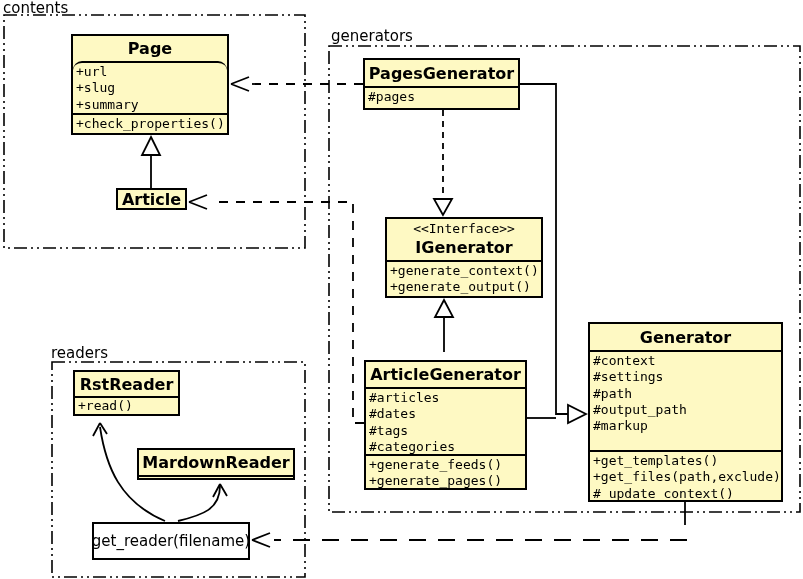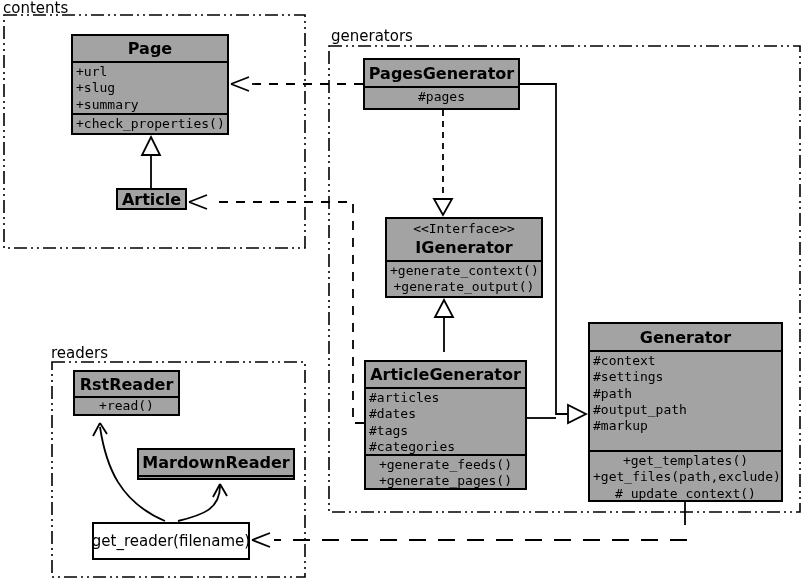--- a/index.html
+++ b/index.html
@@ -1,43 +1,43 @@
 <!DOCTYPE html>
 <html><head>
 <meta charset="utf-8">
 <style>
   html,body{margin:0;padding:0;background:#fff;}
   .canvas{position:relative;width:803px;height:579px;background:#fff;
           font-family:"DejaVu Sans",sans-serif;overflow:hidden;}
   .layer{position:absolute;left:0;top:0;width:803px;height:579px;pointer-events:none;}
   .pkg-label{position:absolute;font-size:15px;line-height:15px;color:#000;white-space:nowrap;}
-  .uml-class{position:absolute;box-sizing:border-box;background:#a3a3a3;border:2px solid #000;
+  .uml-class{position:absolute;box-sizing:border-box;background:#fef9c3;border:2px solid #000;
              display:flex;flex-direction:column;}
   .uml-title{font-weight:bold;font-size:16px;text-align:center;display:flex;flex-direction:column;
              justify-content:center;box-sizing:border-box;white-space:nowrap;overflow:hidden;}
   .uml-stereo{font-family:"DejaVu Sans Mono",monospace;font-weight:normal;font-size:13px;line-height:16px;}
   .uml-name{line-height:21px;}
   .sec{border-top:2px solid #000;box-sizing:border-box;padding:1px 3px 0 3px;overflow:hidden;}
-  .sec:last-child{flex:1;text-align:center;}
+  .sec:last-child{flex:1;}
   .uml-row{font-family:"DejaVu Sans Mono",monospace;font-size:13px;line-height:16.3px;white-space:pre;}
   .plain-box{position:absolute;box-sizing:border-box;background:#fff;border:2px solid #000;
              display:flex;align-items:center;justify-content:center;font-size:15px;white-space:nowrap;text-align:right;}
 </style>
 </head>
 <body>
 
 <div class="canvas">
 
   <div class="pkg-label" style="left:3px;top:1px;">contents</div>
   <div class="pkg-label" style="left:331px;top:29px;">generators</div>
   <div class="pkg-label" style="left:51px;top:346px;">readers</div>
 
   <div class="uml-class" style="left:71px;top:34px;width:158px;height:101px;">
     <div class="uml-title" style="height:25px;">Page</div>
-    <div class="sec" style="height:52px;">
+    <div class="sec" style="height:52px;border-radius:9px;">
         <div class="uml-row">+url</div>
         <div class="uml-row">+slug</div>
         <div class="uml-row">+summary</div>
       </div>
     <div class="sec">
         <div class="uml-row">+check_properties()</div>
       </div>
   </div>
 
   <div class="uml-class" style="left:116px;top:188px;width:71px;height:22px;">

